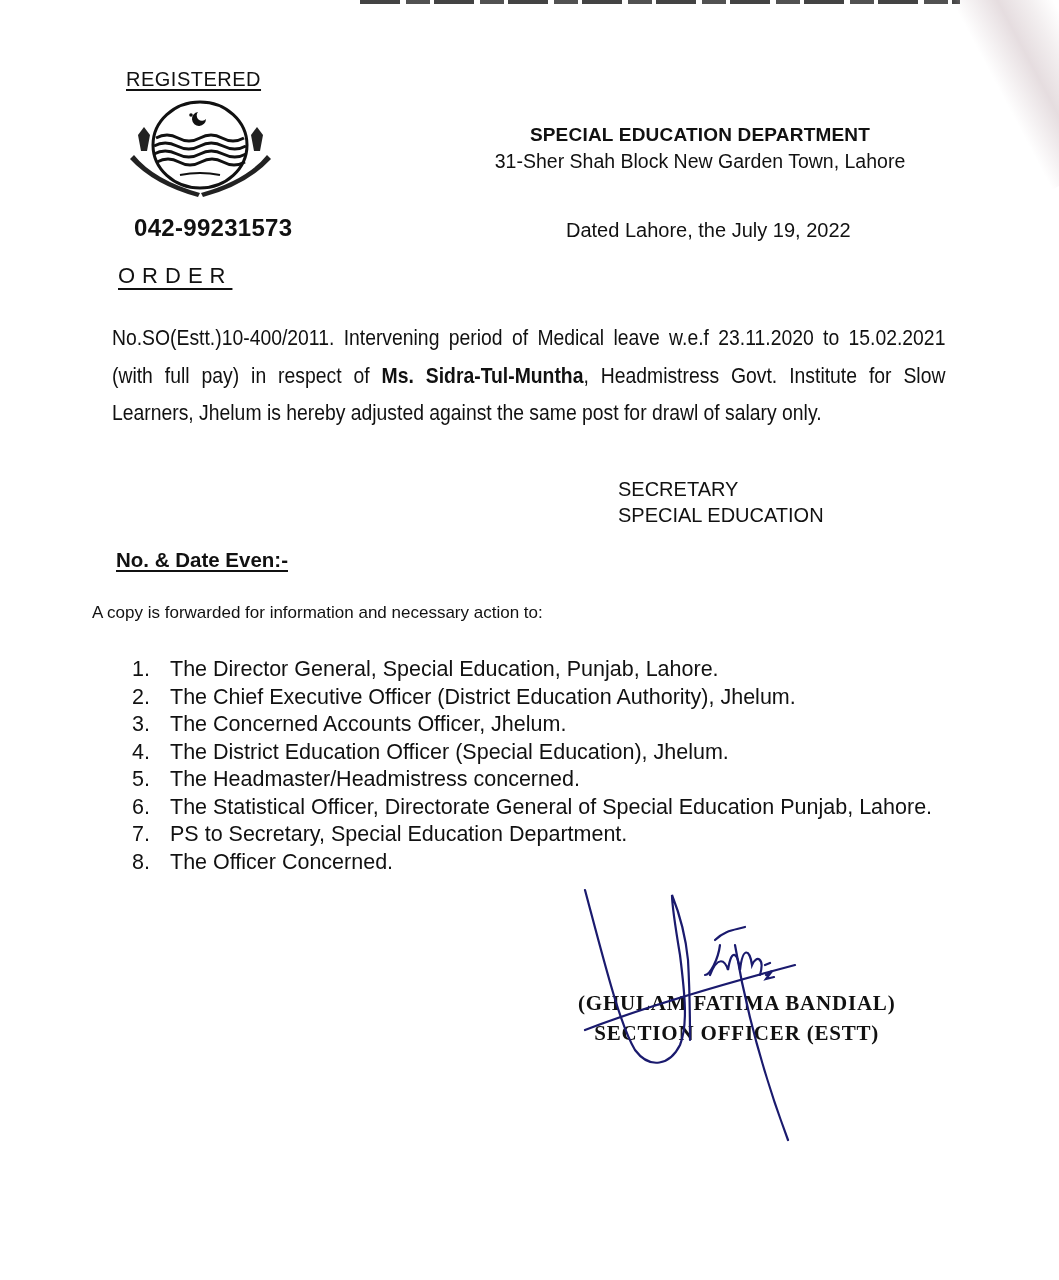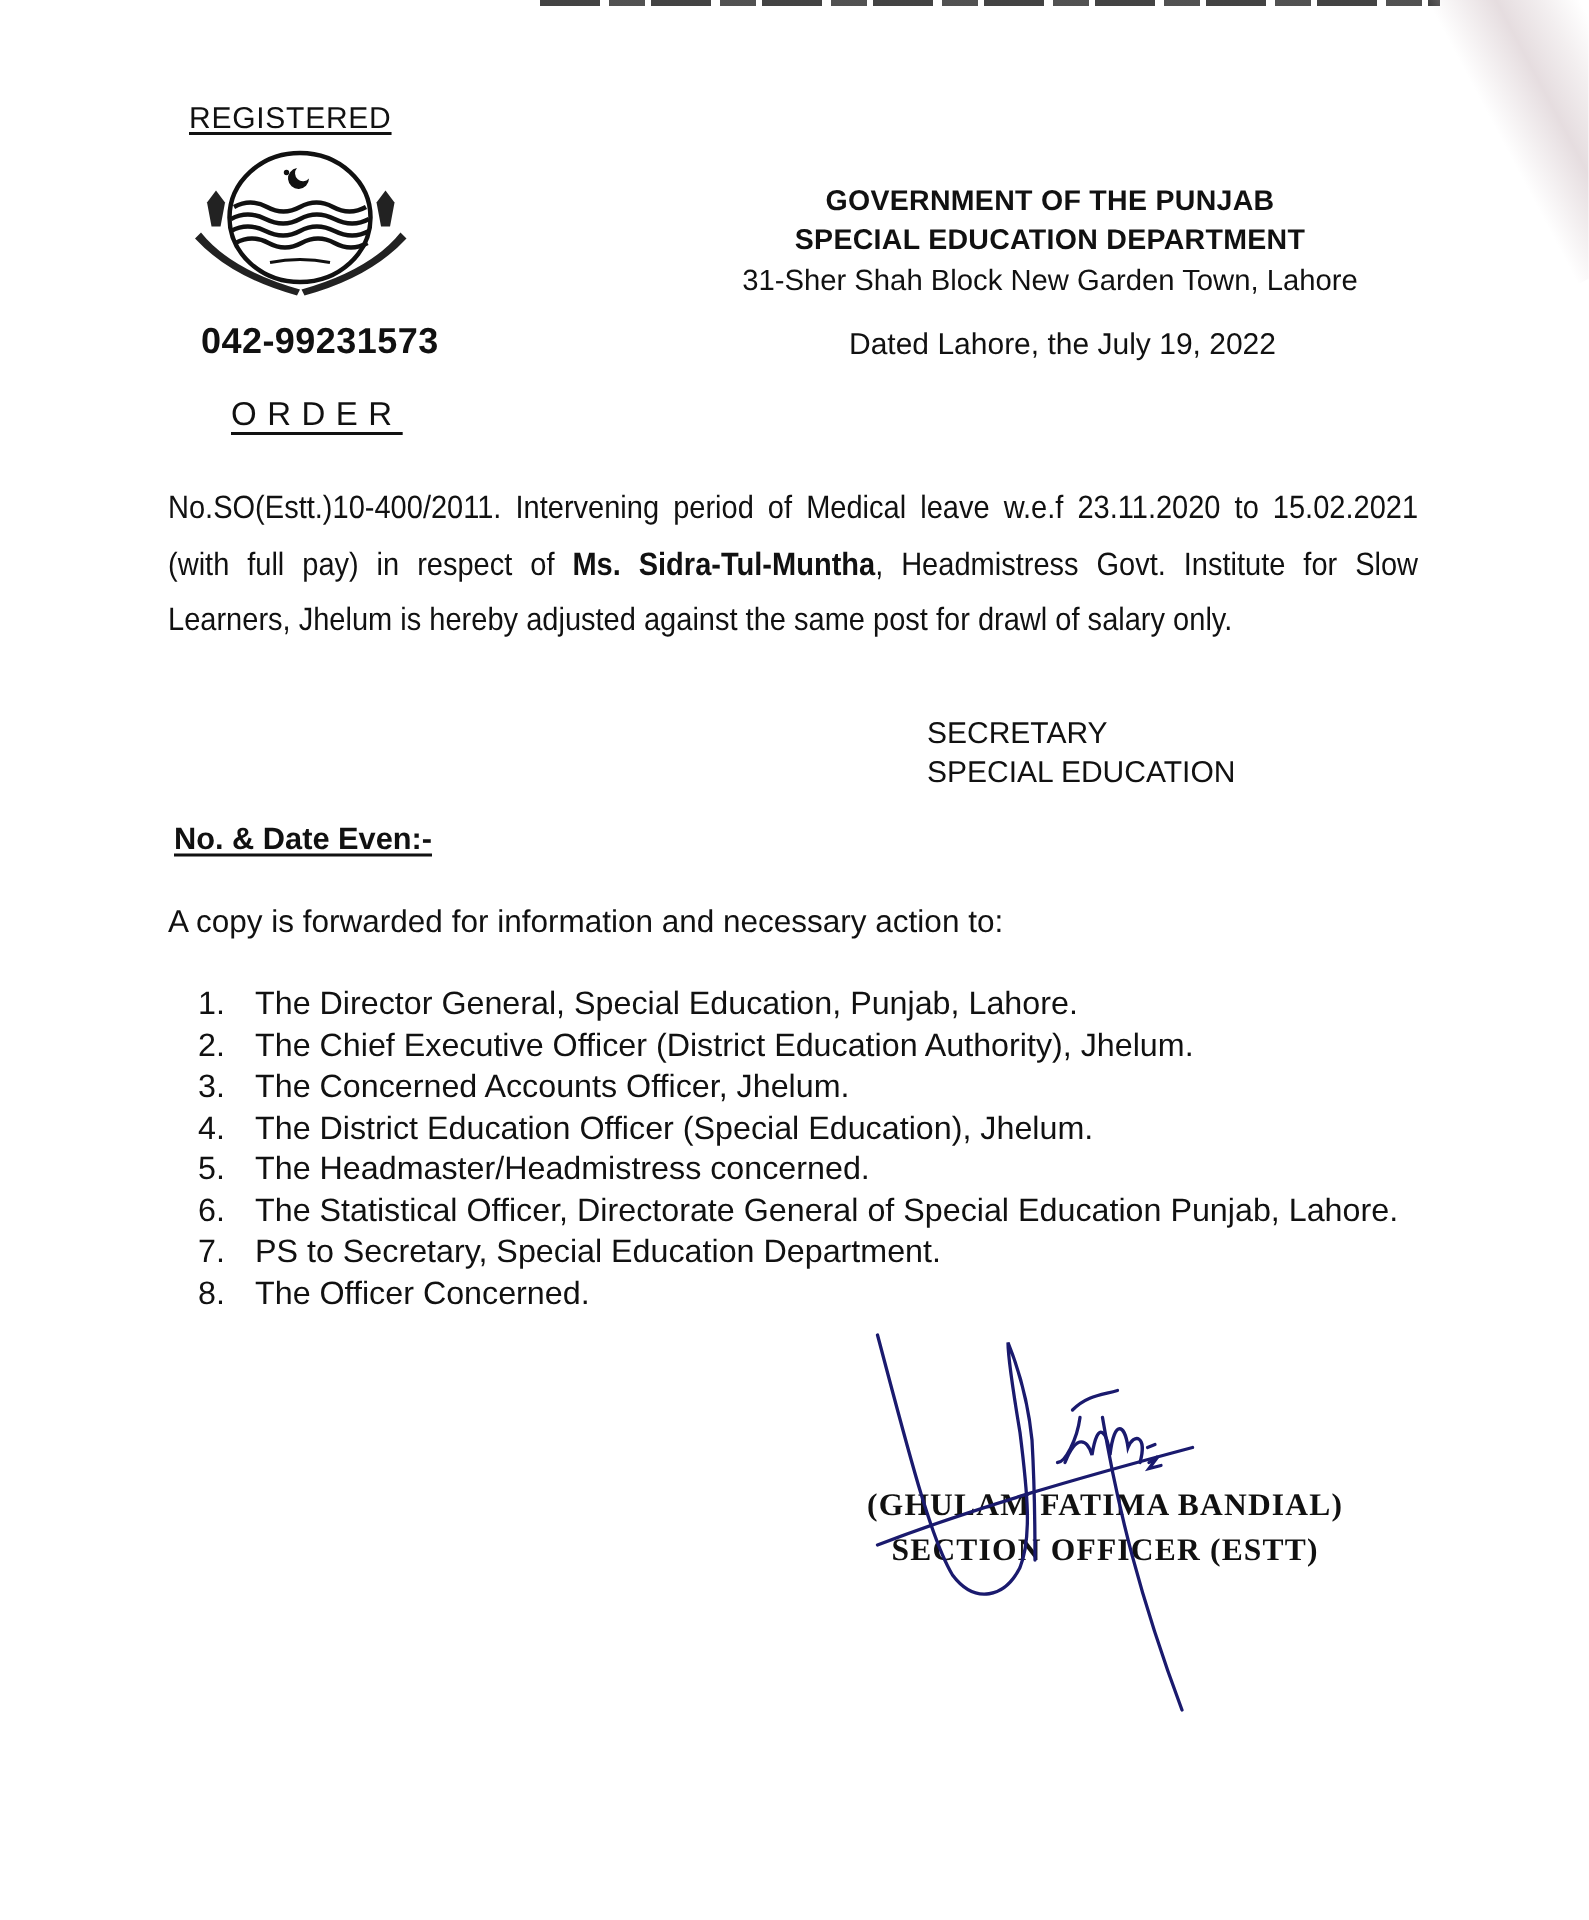--- a/index.html
+++ b/index.html
@@ -26,34 +26,34 @@
     .logo { left: 128px; top: 100px; width: 145px; height: 100px; }
     .phone { left: 134px; top: 214px; font-size: 24px; font-weight: bold; letter-spacing: 0.3px; }
     .gov-head {
       left: 450px; top: 122px; width: 500px; text-align: center;
     }
     .gov-head .l1, .gov-head .l2 { font-size: 19px; font-weight: bold; line-height: 26px; letter-spacing: 0.2px; }
     .gov-head .l3 { font-size: 19.5px; line-height: 26px; }
     .dated { left: 566px; top: 219px; font-size: 20px; }
     .order-title {
       left: 118px; top: 263px; font-size: 22px; letter-spacing: 7px;
-      text-decoration: underline; text-underline-offset: 5px; text-decoration-thickness: 2px; margin-left: 36px;
+      text-decoration: underline; text-underline-offset: 5px; text-decoration-thickness: 2px;
     }
     .body-para {
       left: 112px; top: 320px; width: 834px; font-size: 21.5px; line-height: 37.5px;
       text-align: justify; transform: scaleX(0.9); transform-origin: left top;
       width: 926px; font-family: "Liberation Sans Narrow", "Liberation Sans", sans-serif;
     }
     .body-para b { font-weight: bold; }
     .secretary { left: 618px; top: 476px; width: 242px; text-align: left; font-size: 20px; line-height: 26px; }
     .date-even {
       left: 116px; top: 548px; font-size: 20.5px; font-weight: bold;
       text-decoration: underline; text-underline-offset: 3px;
     }
-    .copy-line { left: 112px; top: 603px; font-size: 21px; }
+    .copy-line { left: 92px; top: 603px; font-size: 17px; }
     .recipients { left: 132px; top: 656px; font-size: 21.5px; list-style: none; margin: 0; padding: 0; }
     .recipients li { display: flex; line-height: 27.5px; }
     .recipients .num { width: 38px; flex: none; }
     .recipients .txt { width: 780px; }
     .sig-svg { left: 560px; top: 885px; width: 400px; height: 270px; }
     .officer {
       left: 578px; top: 988px; font-family: "Liberation Serif", serif; font-weight: bold;
       font-size: 21px; line-height: 30px; letter-spacing: 0.8px; text-align: center;
     }
   </style>
@@ -80,21 +80,20 @@
     <path d="M10 35 l6 -8 l6 8 l-3 16 l-6 0z"></path>
     <path d="M123 35 l6 -8 l6 8 l-3 16 l-6 0z"></path>
     <path d="M6 55 q20 25 66 38 l-2 4 q-44 -12 -68 -38z"></path>
     <path d="M139 55 q-20 25 -66 38 l2 4 q44 -12 68 -38z"></path>
   </g>
 </svg>
 
 <div class="abs phone">042-99231573</div>
 
 <div class="abs gov-head">
-  <div class="l1">GOVERNMENT OF THE PUNJAB</div>
   <div class="l2">SPECIAL EDUCATION DEPARTMENT</div>
   <div class="l3">31-Sher Shah Block New Garden Town, Lahore</div>
 </div>
 
 <div class="abs dated">Dated Lahore, the July 19, 2022</div>
 
 <div class="abs order-title">ORDER</div>
 
 <div class="abs body-para"><span>No.SO(Estt.)10-400/2011. Intervening period of Medical leave w.e.f 23.11.2020 to 15.02.2021 (with full pay) in respect of </span><b>Ms. Sidra-Tul-Muntha</b><span>, Headmistress Govt. Institute for Slow Learners, Jhelum is hereby adjusted against the same post for drawl of salary only.</span></div>
 

